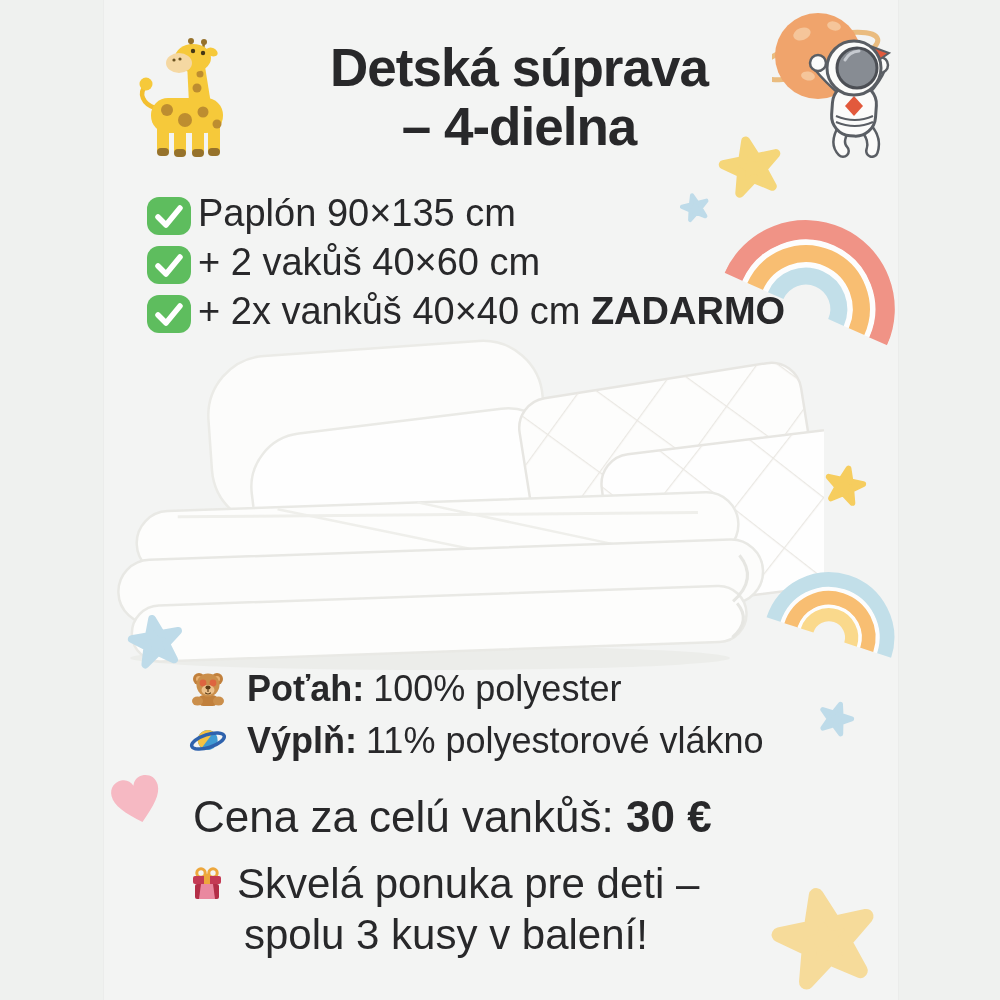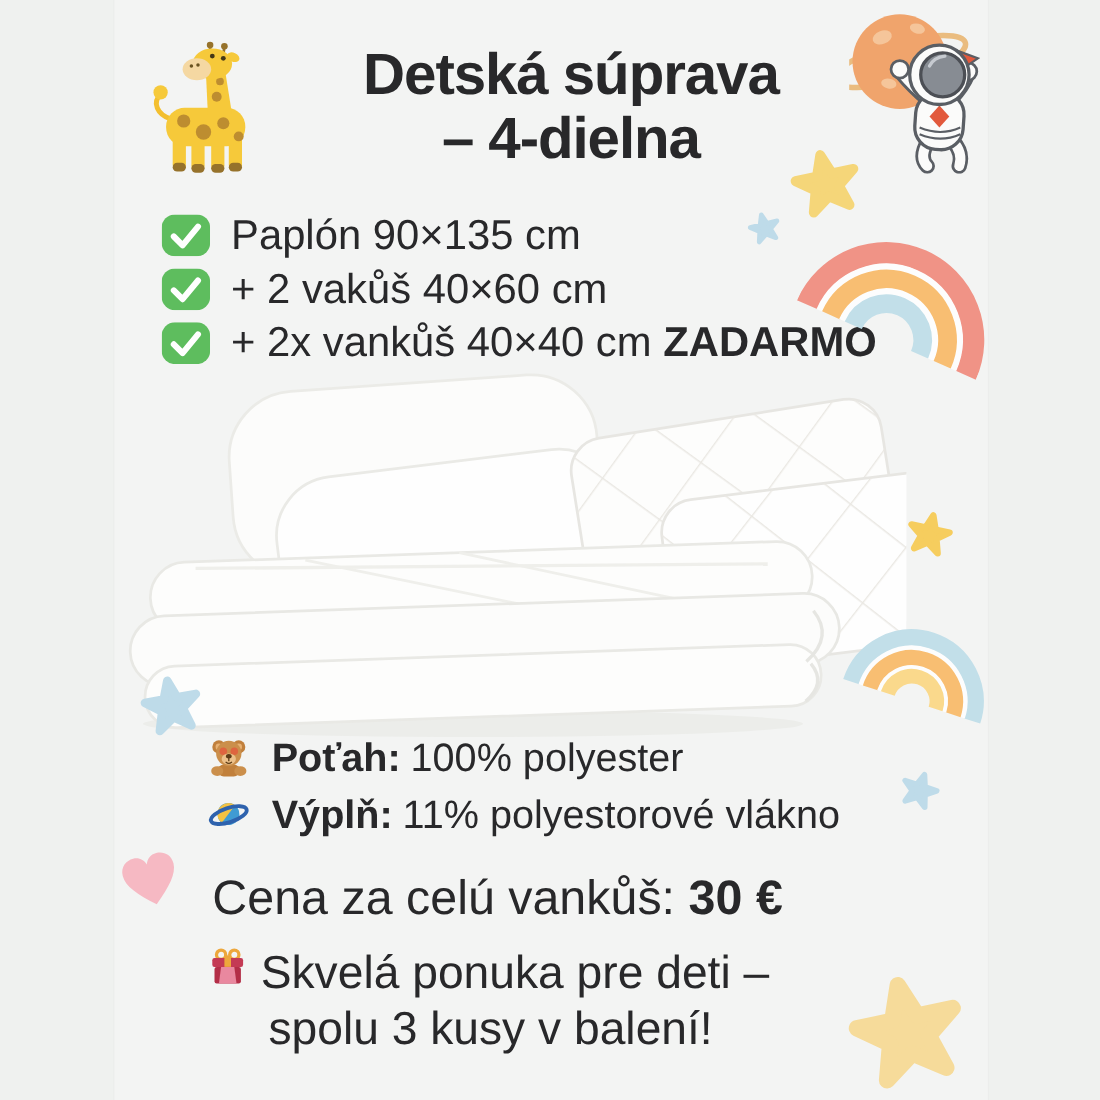--- a/index.html
+++ b/index.html
@@ -17,31 +17,31 @@
     --heart-pink:#f6b9c3;
   }
   html,body{margin:0;padding:0;}
   body{width:1000px;height:1000px;background:var(--margin-background);font-family:"Liberation Sans",sans-serif;}
   #canvas{position:relative;width:1000px;height:1000px;overflow:hidden;color:var(--text);}
   #band{position:absolute;left:103px;top:0;width:794px;height:1000px;background:var(--background);
         overflow:hidden;border-left:1px solid rgba(0,0,0,0.03);border-right:1px solid rgba(0,0,0,0.03);}
   .deco{position:absolute;}
   .title{position:absolute;left:115px;top:38px;width:600px;text-align:center;
          font-size:53px;line-height:59px;font-weight:800;letter-spacing:-1px;white-space:nowrap;}
-  .check-row{position:absolute;left:43px;display:flex;align-items:center;gap:19px;height:42px;
+  .check-row{position:absolute;left:43px;display:flex;align-items:flex-end;gap:7px;height:42px;
              font-size:38px;white-space:nowrap;}
   .check-row .check{width:44px;height:38px;flex:0 0 auto;}
   .check-row b{font-weight:800;}
   .spec-row{position:absolute;left:85px;display:flex;align-items:center;gap:20px;height:46px;
             font-size:36px;white-space:nowrap;}
   .spec-row .emoji{width:38px;height:38px;flex:0 0 auto;}
   .spec-row b{font-weight:700;margin-right:9px;}
   .price{position:absolute;left:89px;top:792px;font-size:44px;white-space:nowrap;}
   .price b{font-weight:800;margin-left:.28em;}
-  .offer-line1{position:absolute;left:84px;top:860px;display:flex;gap:11px;
+  .offer-line1{position:absolute;left:84px;top:860px;display:flex;align-items:center;gap:11px;
                font-size:42px;white-space:nowrap;}
   .offer-line1 .emoji{width:38px;height:38px;flex:0 0 auto;}
   .offer-line2{position:absolute;left:140px;top:911px;font-size:42px;white-space:nowrap;}
 </style>
 </head>
 <body>
 
 <svg width="0" height="0" style="position:absolute" aria-hidden="true">
   <defs>
     <symbol id="star5" viewBox="0 0 100 100">

